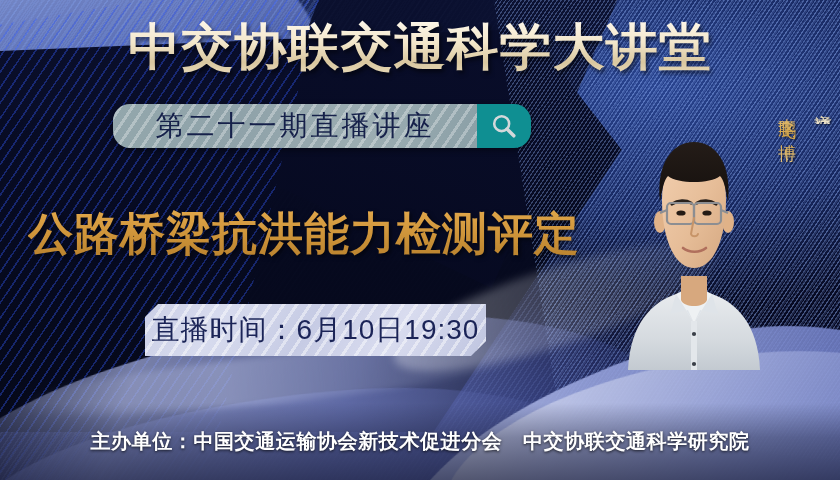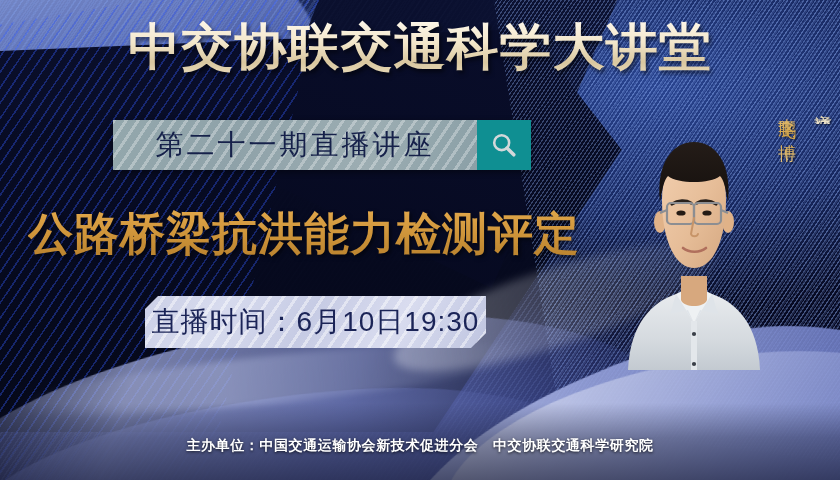--- a/index.html
+++ b/index.html
@@ -197,25 +197,26 @@
     -webkit-background-clip:text;
     background-clip:text;
     color:transparent;
     -webkit-text-fill-color:transparent;
     filter:drop-shadow(2px 3px 2px rgba(0,0,0,.55));
     transform:scaleX(1.04);
   }
 
   .subtitle-bar {
     position:absolute;
-    left:113px; top:120px;
-    width:418px; height:50px;
+    left:113px; top:104px;
+    width:418px; height:44px;
     display:flex; align-items:stretch;
     box-shadow:0 2px 6px rgba(0,0,0,.45);
     overflow:hidden;
+    border-radius:17px;
   }
   .subtitle-text-wrap {
     flex:1;
     position:relative;
     background:linear-gradient(100deg,#93a7ac 0%,#8fa2a9 35%,#9cadb2 70%,#8ba0a7 100%);
     display:flex; align-items:center; justify-content:center;
   }
   .subtitle-text-wrap::after {
     content:""; position:absolute; inset:0;
     background:repeating-linear-gradient(-56deg,
@@ -245,21 +246,21 @@
     color:#cc9238;
     background:linear-gradient(180deg,#e5ab4e 0%,#cc9238 55%,#b47e2c 100%);
     -webkit-background-clip:text; background-clip:text;
     color:transparent; -webkit-text-fill-color:transparent;
     filter:drop-shadow(2px 2px 2px rgba(0,0,0,.55));
     text-decoration:underline;
   }
 
   .time-bar {
     position:absolute;
-    left:145px; top:296px;
+    left:145px; top:304px;
     width:341px; height:52px;
     background:linear-gradient(120deg,#cbcfe6 0%,#d7dbee 22%,#c6cbe4 48%,#d9dcef 72%,#bfc5e0 100%);
     clip-path:polygon(13px 0%, 100% 0%, 100% calc(100% - 15px), calc(100% - 15px) 100%, 0% 100%, 0% 13px);
     display:flex; align-items:center; justify-content:center;
     box-shadow:0 2px 8px rgba(0,0,0,.4);
     overflow:hidden;
   }
   .time-bar::before {
     content:""; position:absolute; inset:0;
     background:repeating-linear-gradient(-56deg,
@@ -295,21 +296,21 @@
     -webkit-background-clip:text; background-clip:text;
     color:transparent; -webkit-text-fill-color:transparent;
     filter:drop-shadow(1px 1px 1px rgba(0,0,0,.6));
     z-index:5;
   }
 
   .footer {
     position:absolute;
     left:0; right:0; bottom:25px;
     text-align:center;
-    font-size:14px;
+    font-size:20px;
     font-weight:bold;
     color:#ffffff;
     letter-spacing:.6px;
     text-shadow:0 1px 3px rgba(0,0,0,.75);
   }
 </style>
 </head>
 <body>
 
 <div id="poster">

